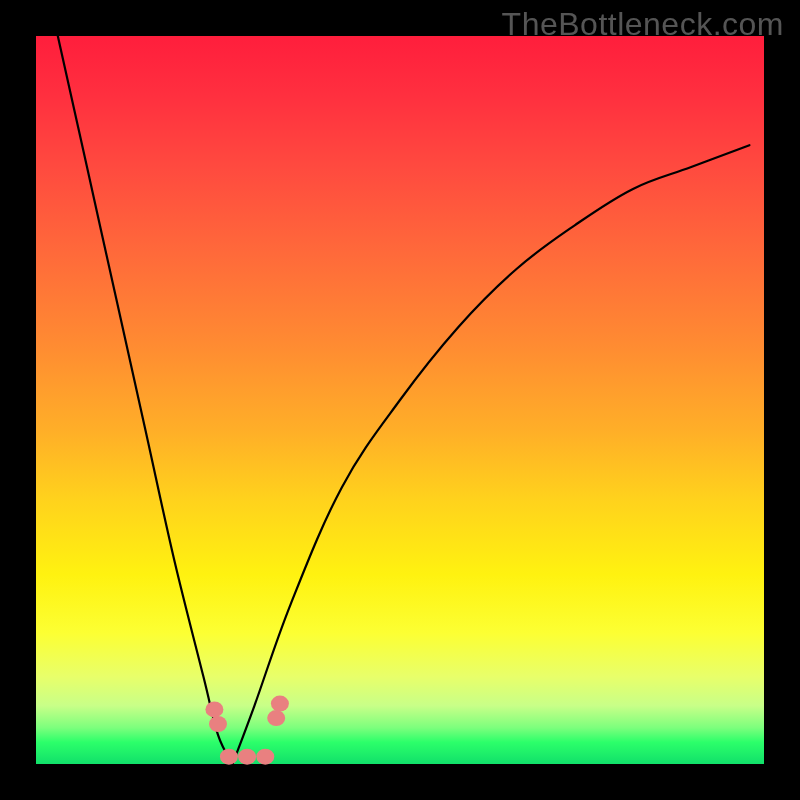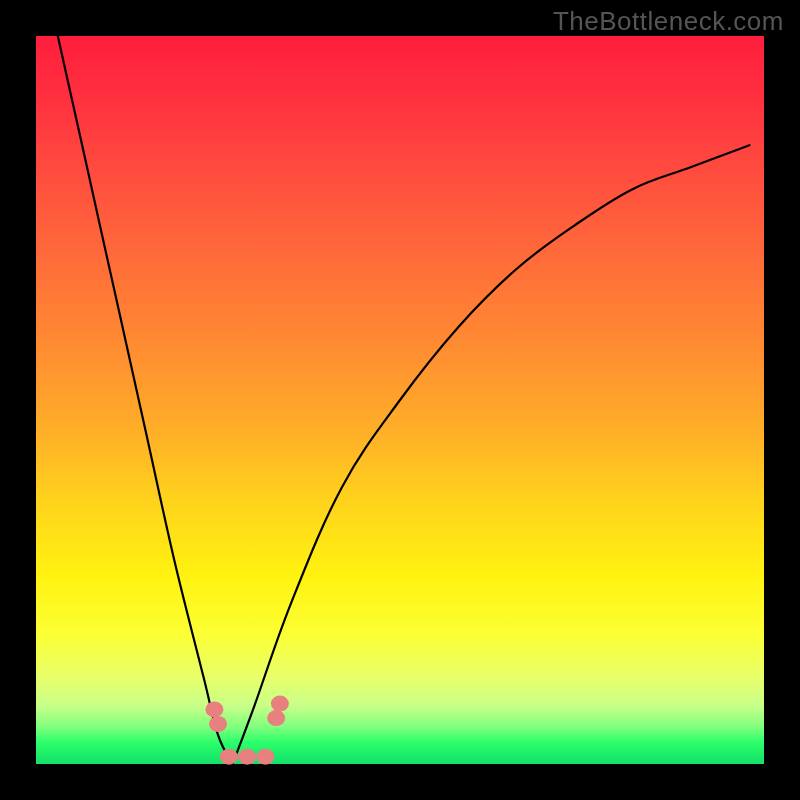--- a/index.html
+++ b/index.html
@@ -42,21 +42,21 @@
       #7dff7d 95%,
       #2cff6a 97%,
       #11e06a 100%
     );
   }
   .watermark {
     position: absolute;
     top: 6px;
     right: 16px;
     color: #555;
-    font-size: 26px;
+    font-size: 32px;
     letter-spacing: 0.5px;
     user-select: none;
   }
   svg.curves {
     position: absolute;
     top: 0;
     left: 0;
     width: 728px;
     height: 728px;
     overflow: visible;

